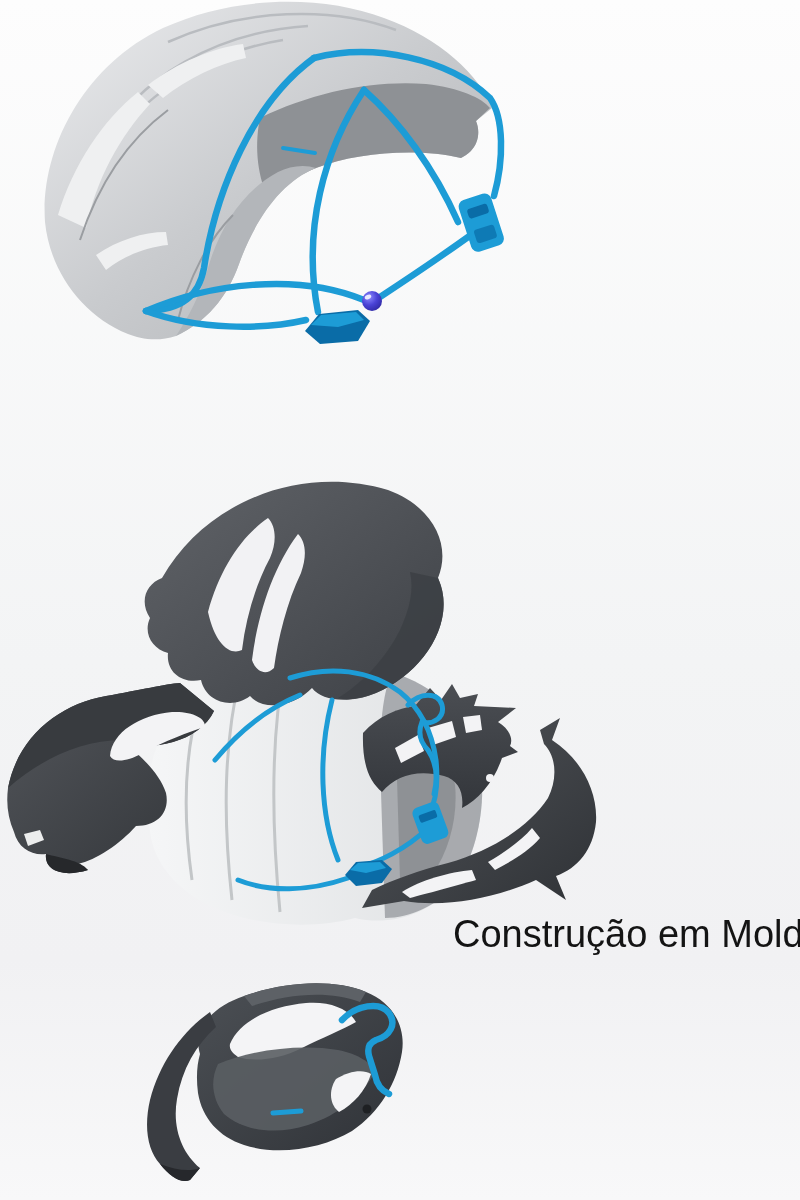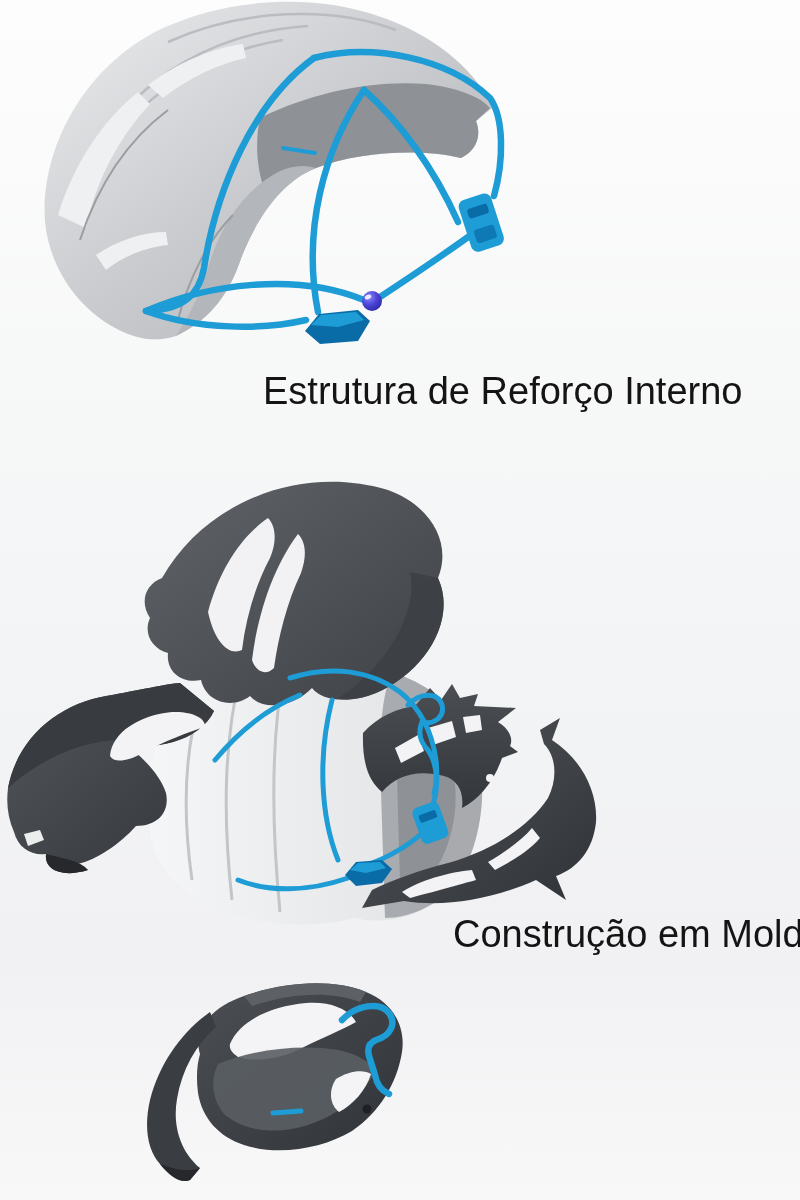--- a/index.html
+++ b/index.html
@@ -96,21 +96,20 @@
       <polygon class="blue-deep" points="277,331 291,314 330,310 342,321 330,341 292,344"></polygon>
       <polygon class="blue-fill" points="283,325 293,315 328,312 336,320 310,327"></polygon>
     </g>
 
     <g>
       <circle cx="344" cy="301" r="10" fill="url(#gKnob)"></circle>
       <ellipse cx="340" cy="297" rx="3.4" ry="2.2" fill="#e9e9ff" transform="rotate(-25 340 297)"></ellipse>
     </g>
   </svg>
 
-  <div class="caption caption-1">Estrutura de Reforço Interno</div>
 
   <svg class="fig fig-middle" width="640" height="470" viewBox="0 0 640 470">
     <defs>
       <linearGradient id="gDarkA" x1="0" y1="0" x2="1" y2="1">
         <stop offset="0" stop-color="#606368"></stop>
           <stop offset="1" stop-color="#3e4146"></stop>
       </linearGradient>
       <linearGradient id="gDarkB" x1="0" y1="0" x2="1" y2="1">
         <stop offset="0" stop-color="#53565b"></stop>
           <stop offset="1" stop-color="#323539"></stop>

